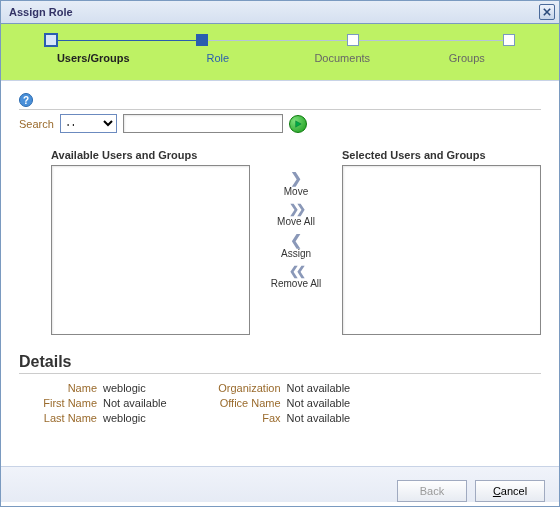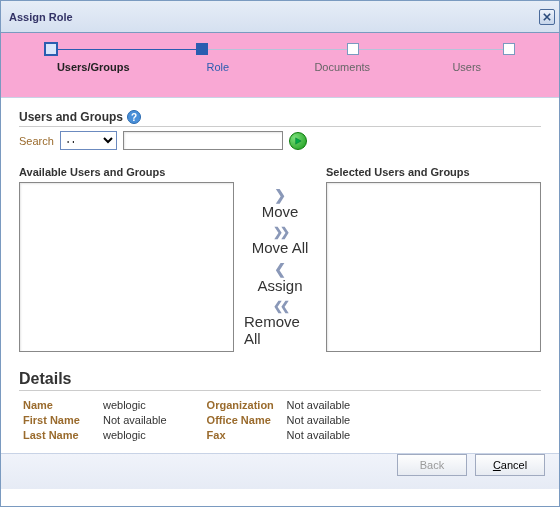--- a/index.html
+++ b/index.html
@@ -1,22 +1,22 @@
 <!DOCTYPE html>
 <html><head>
 <meta charset="utf-8">
 <style>
 * { box-sizing: border-box; margin: 0; padding: 0; }
 body { font-family: Tahoma, Arial, sans-serif; font-size: 11px; color: #333; background: #fff; }
 .dialog { width: 560px; height: 507px; border: 1px solid #7a9ac0; background: #fff; position: relative; }
-.titlebar { background: linear-gradient(#e6edf7, #d5e0f0); border-bottom: 1px solid #7a9ac0; height: 32px; display: flex; align-items: center; justify-content: space-between; padding: 0 4px; }
+.titlebar { background: linear-gradient(#e6edf7, #d5e0f0); border-bottom: 1px solid #7a9ac0; height: 23px; display: flex; align-items: center; justify-content: space-between; padding: 0 4px; }
 .titlebar-title { font-weight: bold; color: #336; font-size: 11px; padding-left: 4px; }
 .close-btn { width: 16px; height: 16px; border: 1px solid #4a6a9a; background: linear-gradient(#eef3fb, #c6d5ea); display: flex; align-items: center; justify-content: center; cursor: pointer; border-radius: 2px; }
 .close-btn svg { width: 8px; height: 8px; }
-.wizard-steps { background: #f9a8d4; border-bottom: 1px solid #c8d3e6; padding: 10px 30px 24px; }
+.wizard-steps { background: #bef264; border-bottom: 1px solid #c8d3e6; padding: 10px 30px 16px; }
 .steps-track { position: relative; height: 14px; margin: 0 20px 4px; }
 .steps-line { position: absolute; top: 6px; left: 0; right: 0; height: 1px; background: #b5c3da; }
 .steps-line-done { position: absolute; top: 6px; left: 0; width: 33%; height: 1px; background: #2a5db0; }
 .step-dot { position: absolute; top: 0; width: 12px; height: 12px; border: 1px solid #7a9ac0; background: #fff; }
 .step-dot.current { border: 2px solid #2a5db0; background: #d8e6fb; top: -1px; width: 14px; height: 14px; }
 .step-dot.done { border: 1px solid #2a5db0; background: #2a5db0; }
 .step-labels { display: flex; justify-content: space-between; margin-top: 2px; }
 .step-label { font-size: 11px; color: #666; width: 25%; text-align: center; cursor: pointer; }
 .step-label.current { font-weight: bold; color: #222; }
 .step-label.next { color: #2a5db0; }
@@ -25,37 +25,37 @@
 .section-title { font-weight: bold; color: #333; font-size: 12px; }
 .help-icon { width: 14px; height: 14px; border-radius: 50%; background: #4a90d9; color: #fff; display: inline-flex; align-items: center; justify-content: center; font-size: 10px; font-weight: bold; cursor: pointer; border: 1px solid #2a6ab0; }
 .hr { border: none; border-top: 1px solid #ccc; margin: 2px 0 4px; }
 .desc { color: #333; margin-bottom: 14px; }
 .search-row { display: flex; align-items: center; gap: 6px; margin-bottom: 16px; }
 .lbl-search { color: #9a6b2d; }
 .select { border: 1px solid #6b8abf; background: #fff; font: inherit; padding: 6px 2px; height: 19px; }
 .text-input { border: 1px solid #888; height: 19px; width: 160px; font: inherit; padding: 1px 4px; box-shadow: inset 1px 1px 2px rgba(0,0,0,0.1); }
 .go-btn { width: 18px; height: 18px; border-radius: 50%; background: radial-gradient(circle at 30% 30%, #7be07b, #1a9a1a); border: 1px solid #0a7a0a; display: flex; align-items: center; justify-content: center; cursor: pointer; }
 .go-btn svg { width: 8px; height: 8px; }
-.lists-row { display: flex; gap: 10px; align-items: flex-start; margin-bottom: 18px; }
+.lists-row { display: flex; gap: 10px; align-items: flex-start; margin-bottom: 18px; margin-left: 32px; }
 .list-col { flex: 1; }
 .list-title { font-weight: bold; font-size: 11px; margin-bottom: 4px; }
 .list-box { border: 1px solid #888; height: 170px; background: #fff; box-shadow: inset 1px 1px 2px rgba(0,0,0,0.1); }
 .move-col { width: 72px; display: flex; flex-direction: column; align-items: center; gap: 6px; padding-top: 22px; }
 .move-btn { display: flex; flex-direction: column; align-items: center; cursor: pointer; color: #333; }
 .move-btn .arr { color: #8a98b8; font-size: 14px; line-height: 1; font-weight: bold; }
 .move-btn .arr.double { font-size: 12px; letter-spacing: -3px; }
-.move-btn .mlbl { font-size: 15px; margin-top: 1px; }
+.move-btn .mlbl { font-size: 10px; margin-top: 1px; }
 .details { }
 .details-title { font-weight: bold; font-size: 16px; margin-bottom: 2px; }
 .details-grid { display: flex; gap: 40px; padding: 4px 4px 0; }
 .details-col { }
 .details-row { display: flex; margin-bottom: 3px; }
-.details-row .k { color: #9a6b2d; width: 80px; text-align: left; padding-right: 6px; font-weight: bold; }
+.details-row .k { color: #9a6b2d; width: 80px; text-align: right; padding-right: 6px; }
 .details-row .v { color: #333; }
-.footer { position: absolute; bottom: 17px; left: 0; right: 0; background: linear-gradient(#f0f3fa, #e6ebf5); border-top: 1px solid #c8d3e6; height: 36px; display: flex; justify-content: flex-end; align-items: flex-start; gap: 8px; padding: 0 14px; }
+.footer { position: absolute; bottom: 4px; left: 0; right: 0; background: linear-gradient(#f0f3fa, #e6ebf5); border-top: 1px solid #c8d3e6; height: 36px; display: flex; justify-content: flex-end; align-items: flex-end; gap: 8px; padding: 0 14px; }
 .wbtn { min-width: 70px; height: 22px; border: 1px solid #a0aac0; background: linear-gradient(#fefefe, #e7ebf2); font: inherit; cursor: pointer; padding: 0 10px; }
 .wbtn:disabled { color: #9a9a9a; cursor: default; }
 .wbtn u { text-decoration: underline; }
 </style>
 </head>
 <body>
 
 <div class="dialog">
   <div class="titlebar">
     <span class="titlebar-title">Assign Role</span>
@@ -72,27 +72,26 @@
       <div class="steps-line-done"></div>
       <div class="step-dot current" style="left:calc(0% - 7px)"></div>
       <div class="step-dot done" style="left:calc(33% - 6px)"></div>
       <div class="step-dot" style="left:calc(66% - 6px)"></div>
       <div class="step-dot" style="left:calc(100% - 6px)"></div>
     </div>
     <div class="step-labels">
       <div class="step-label current">Users/Groups</div>
       <div class="step-label next">Role</div>
       <div class="step-label">Documents</div>
-      <div class="step-label">Users</div>
+      <div class="step-label">Groups</div>
     </div>
   </div>
 
   <div class="content">
     <div class="section-header">
-      <span class="section-title">Users and Groups</span>
       <span class="help-icon">?</span>
     </div>
     <hr class="hr">
 
     <div class="search-row">
       <span class="lbl-search">Search</span>
       <select class="select">
         <option>User</option>
         <option>Group</option>
       </select>

